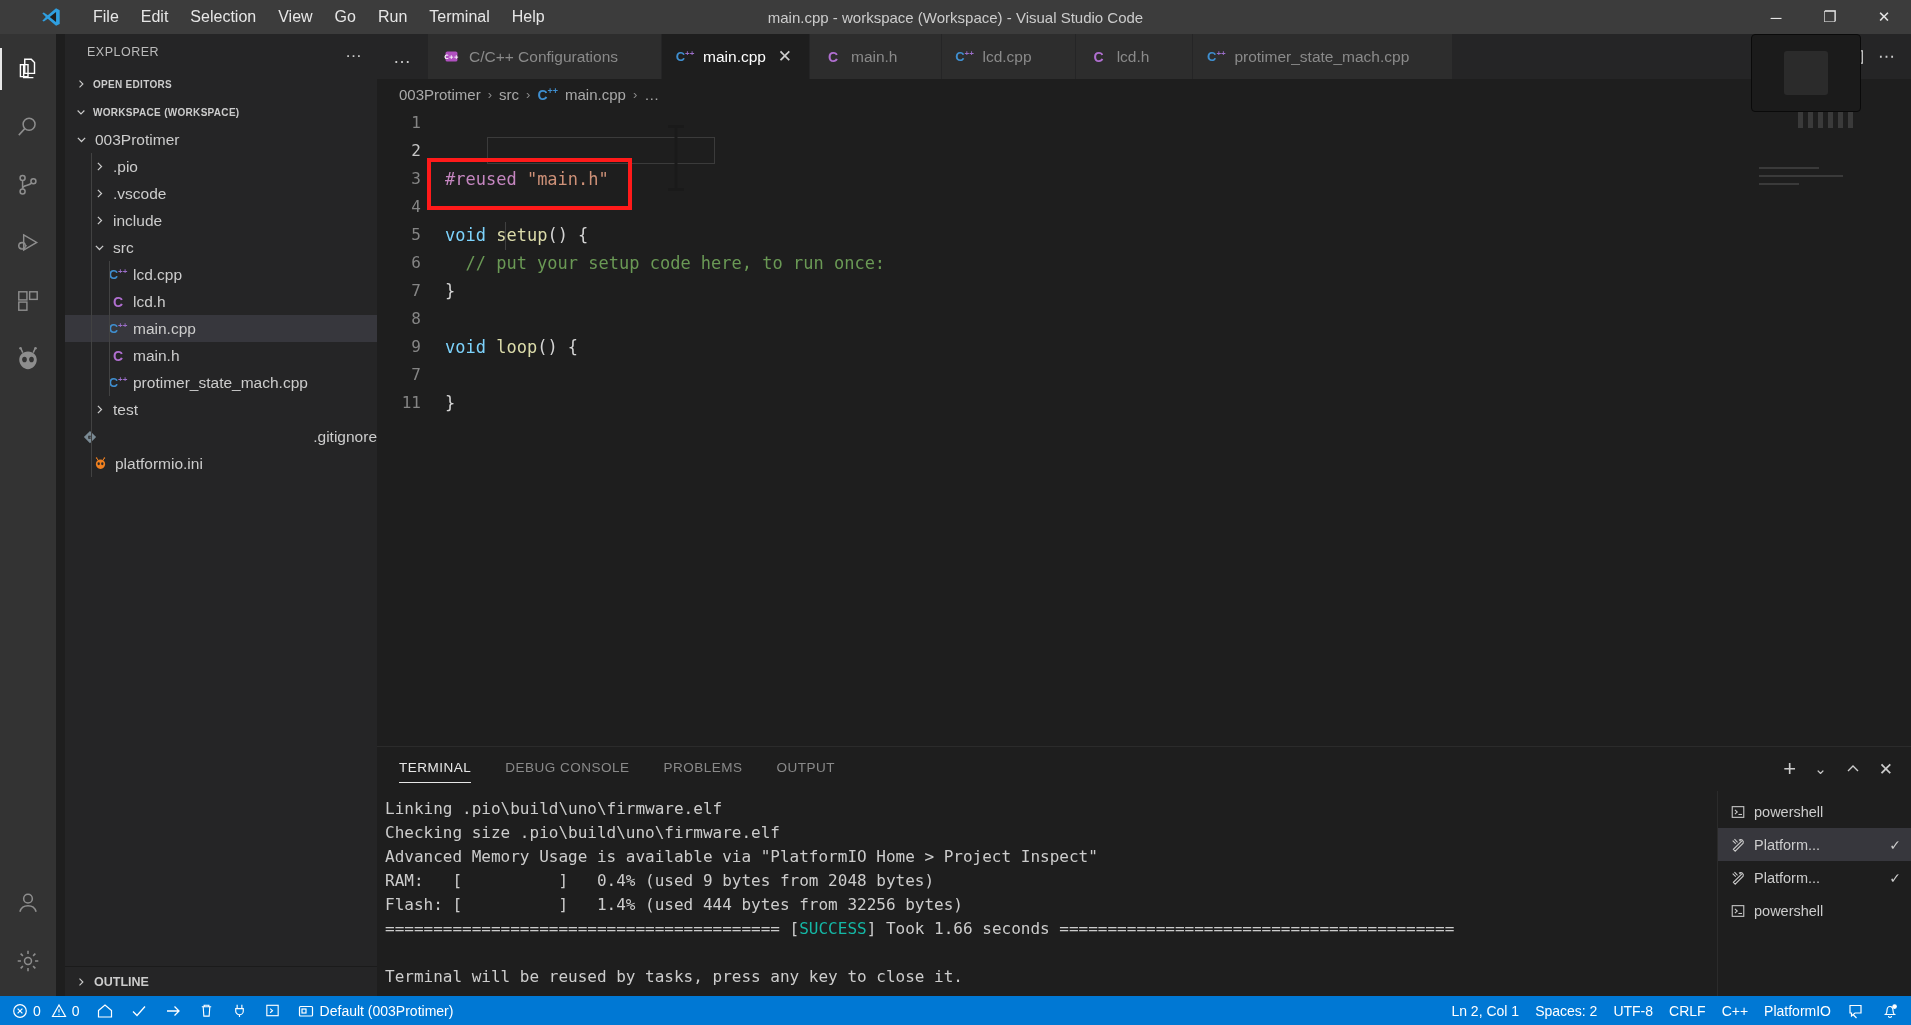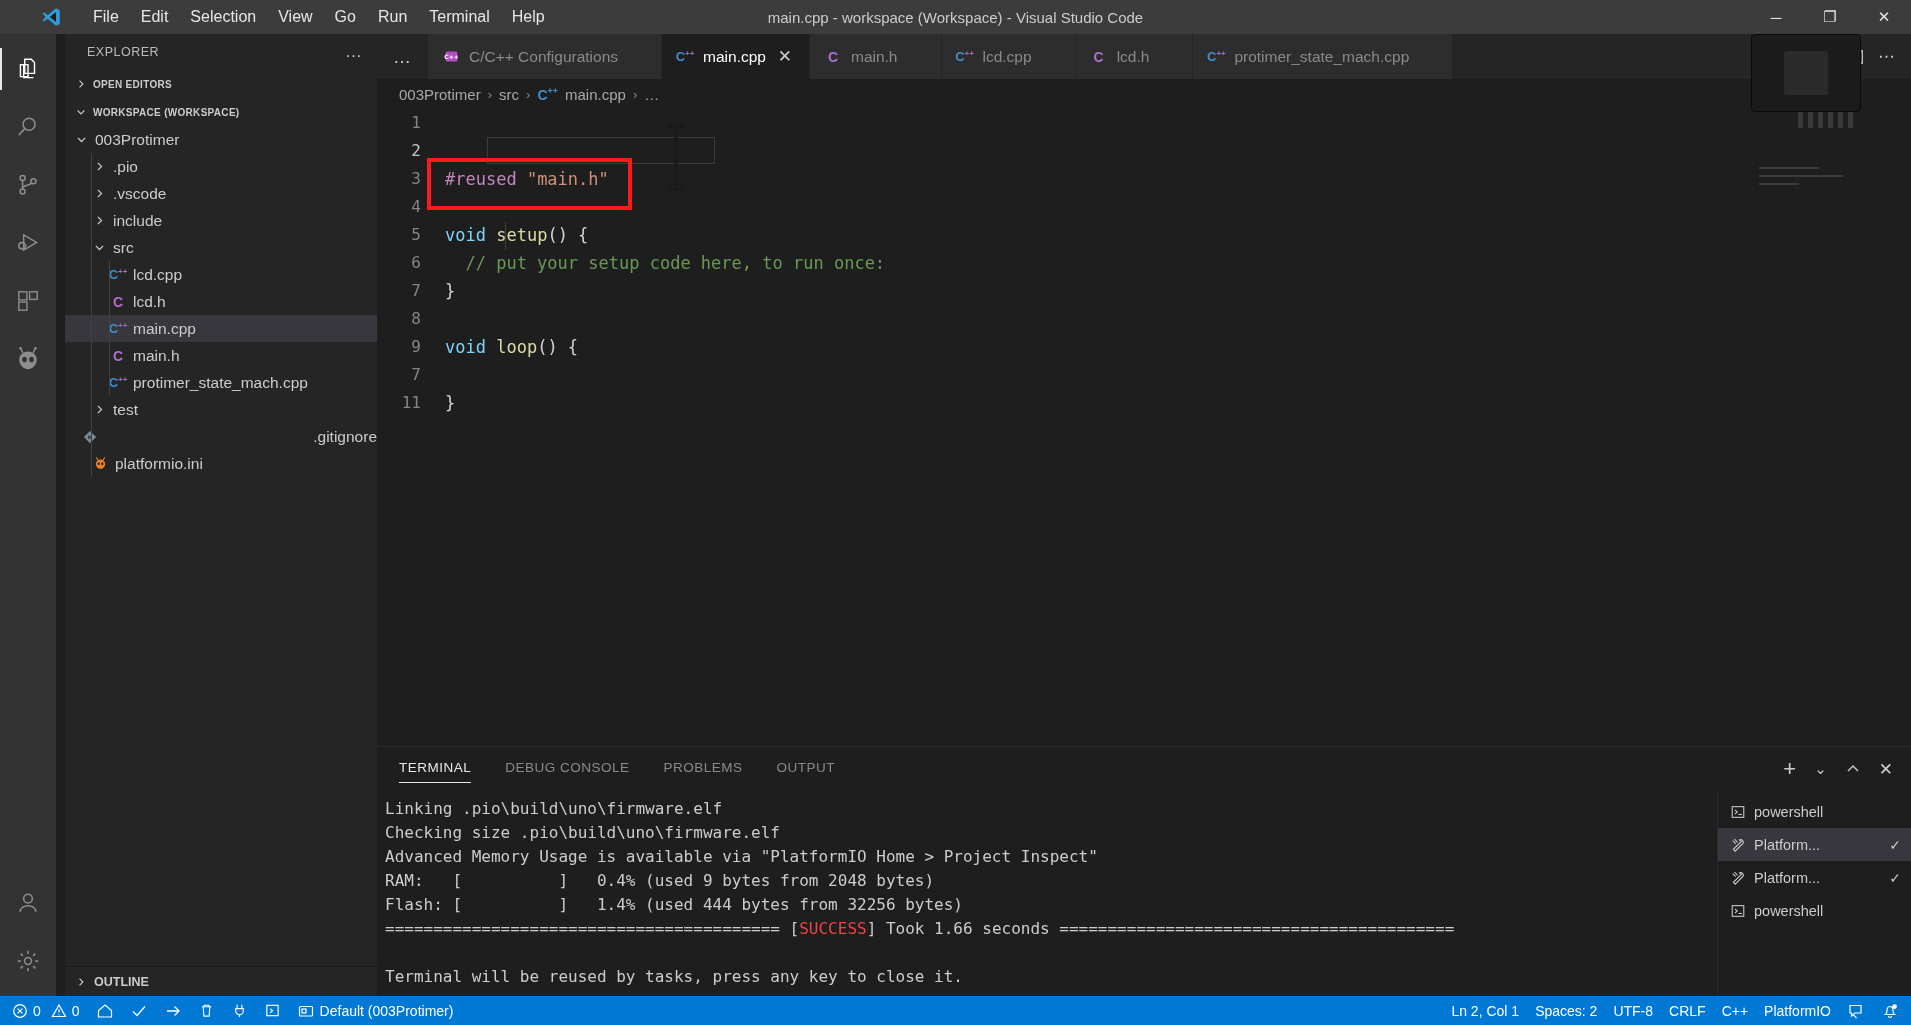--- a/index.html
+++ b/index.html
@@ -126,21 +126,21 @@
   }
   .panel-tab.active { color: #e7e7e7; }
   .panel-tab.active::after { content: ""; position: absolute; left: 0; right: 0; bottom: 0; height: 1px; background: #e7e7e7; }
   .panel-actions { margin-left: auto; display: flex; align-items: center; gap: 18px; padding-right: 18px; color: #cccccc; }
   .panel-body { flex: 1; display: flex; min-height: 0; }
   .term-out {
     flex: 1; padding: 6px 0 0 8px; font-family: "DejaVu Sans Mono", monospace;
     font-size: 16px; color: #cccccc; overflow: hidden; white-space: pre;
   }
   .term-line { height: 24px; line-height: 24px; }
-  .t-ok { color: #ef4444; }
+  .t-ok { color: #14b8a6; }
   .term-list { width: 194px; flex: none; padding-top: 4px; border-left: 1px solid #2b2b2b; }
   .term-item {
     height: 33px; display: flex; align-items: center; gap: 8px; padding: 0 10px 0 12px;
     font-size: 14.5px; color: #cccccc; cursor: pointer; white-space: nowrap;
   }
   .term-item.active { background: #37373d; }
   .term-chk { margin-left: auto; font-size: 14px; color: #cccccc; }
 
   
   .statusbar {

